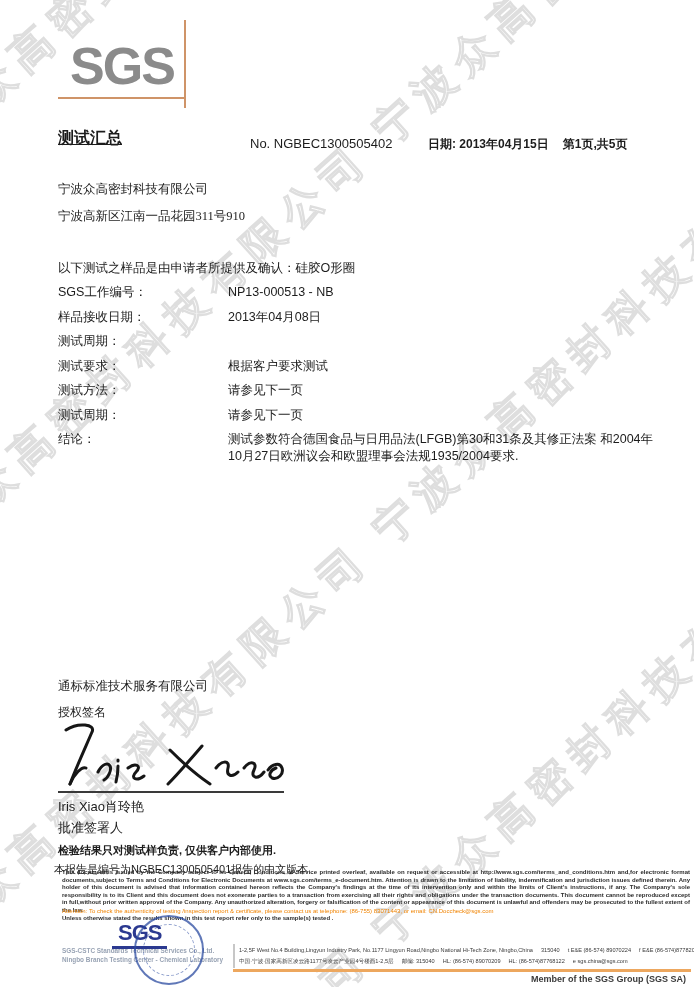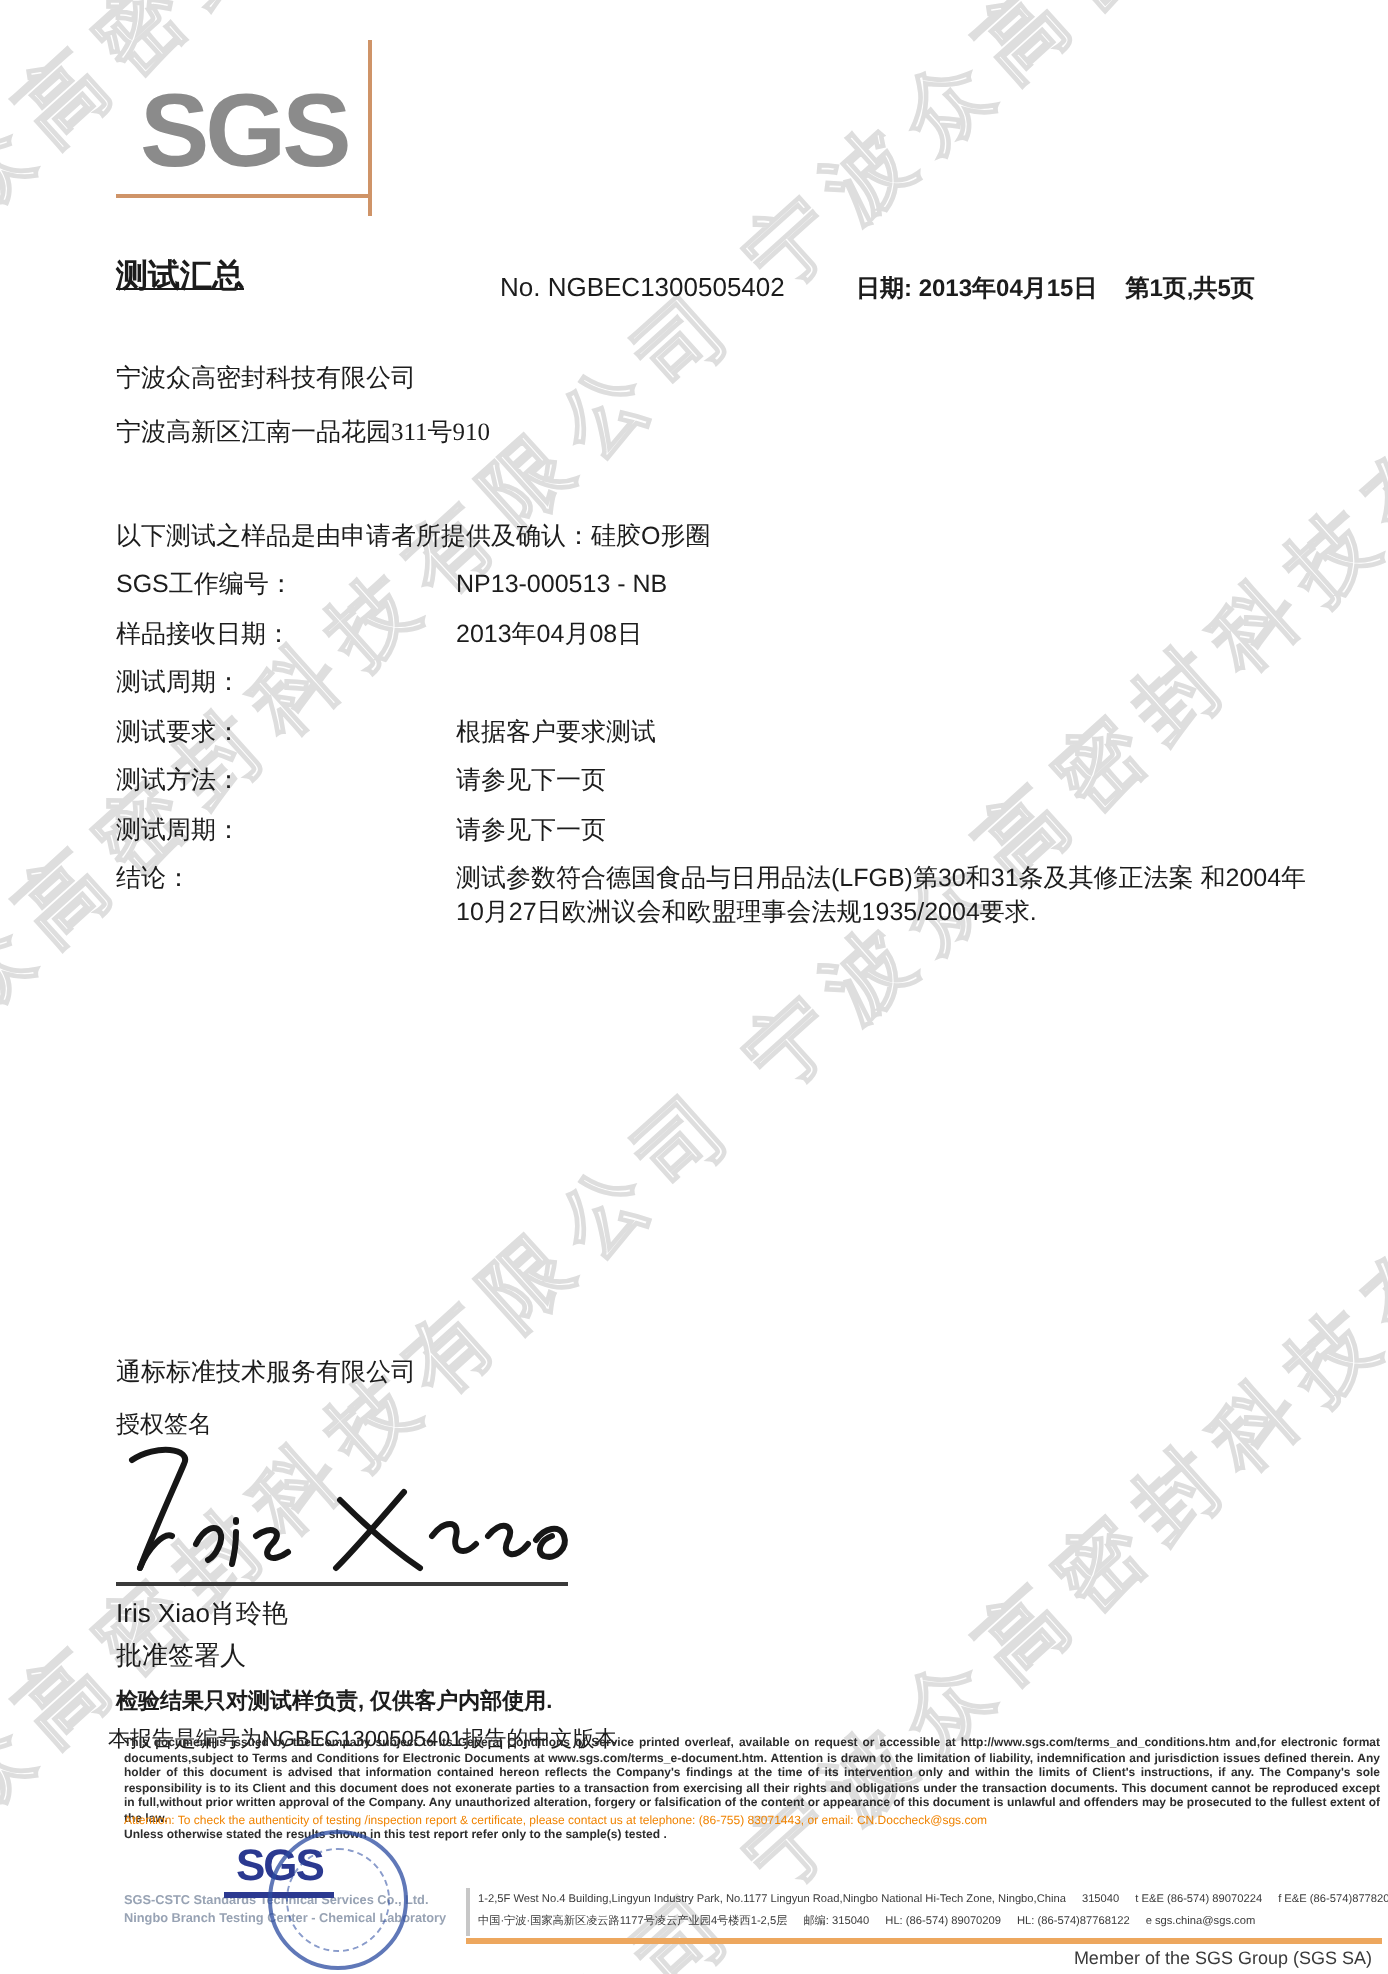--- a/index.html
+++ b/index.html
@@ -55,21 +55,21 @@
             border-radius:50%; }
   .f-seal .inner { position:absolute; left:7px; top:7px; right:7px; bottom:7px;
             border:1px dashed rgba(43,75,160,0.55); border-radius:50%; }
   .f-company { position:absolute; left:62px; top:946px; width:172px; font-size:6.4px; line-height:9px;
                color:#98a3b4; font-weight:bold; }
   .f-div { position:absolute; left:233px; top:944px; width:2px; height:24px; background:#c7c7c7; }
   .f-addr { position:absolute; left:239px; top:945px; width:452px; font-size:5.6px; line-height:11px;
             color:#3a3a3a; white-space:nowrap; }
   .f-addr .seg { display:inline-block; margin-right:8px; }
   .f-rule { position:absolute; left:233px; top:969px; width:458px; height:3px; background:#eda75e; }
-  .member { position:absolute; right:8px; top:974px; font-size:9px; color:#3a3a3a; }
+  .member { position:absolute; right:8px; top:974px; font-size:9px; color:#3a3a3a;font-weight:bold; }
 </style>
 </head>
 <body>
 
 <div class="page">
 
   <div class="wm" style="left:-100px; top:140px;">宁波众高密封科技有限公司 宁波众高密封科技有限公司 宁波众高密封科技有限公司 宁波众高密封科技有限公司</div>
   <div class="wm" style="left:-100px; top:540px;">宁波众高密封科技有限公司 宁波众高密封科技有限公司 宁波众高密封科技有限公司 宁波众高密封科技有限公司</div>
   <div class="wm" style="left:-100px; top:940px;">宁波众高密封科技有限公司 宁波众高密封科技有限公司 宁波众高密封科技有限公司 宁波众高密封科技有限公司</div>
   <div class="wm" style="left:-100px; top:1340px;">宁波众高密封科技有限公司 宁波众高密封科技有限公司 宁波众高密封科技有限公司 宁波众高密封科技有限公司</div>

